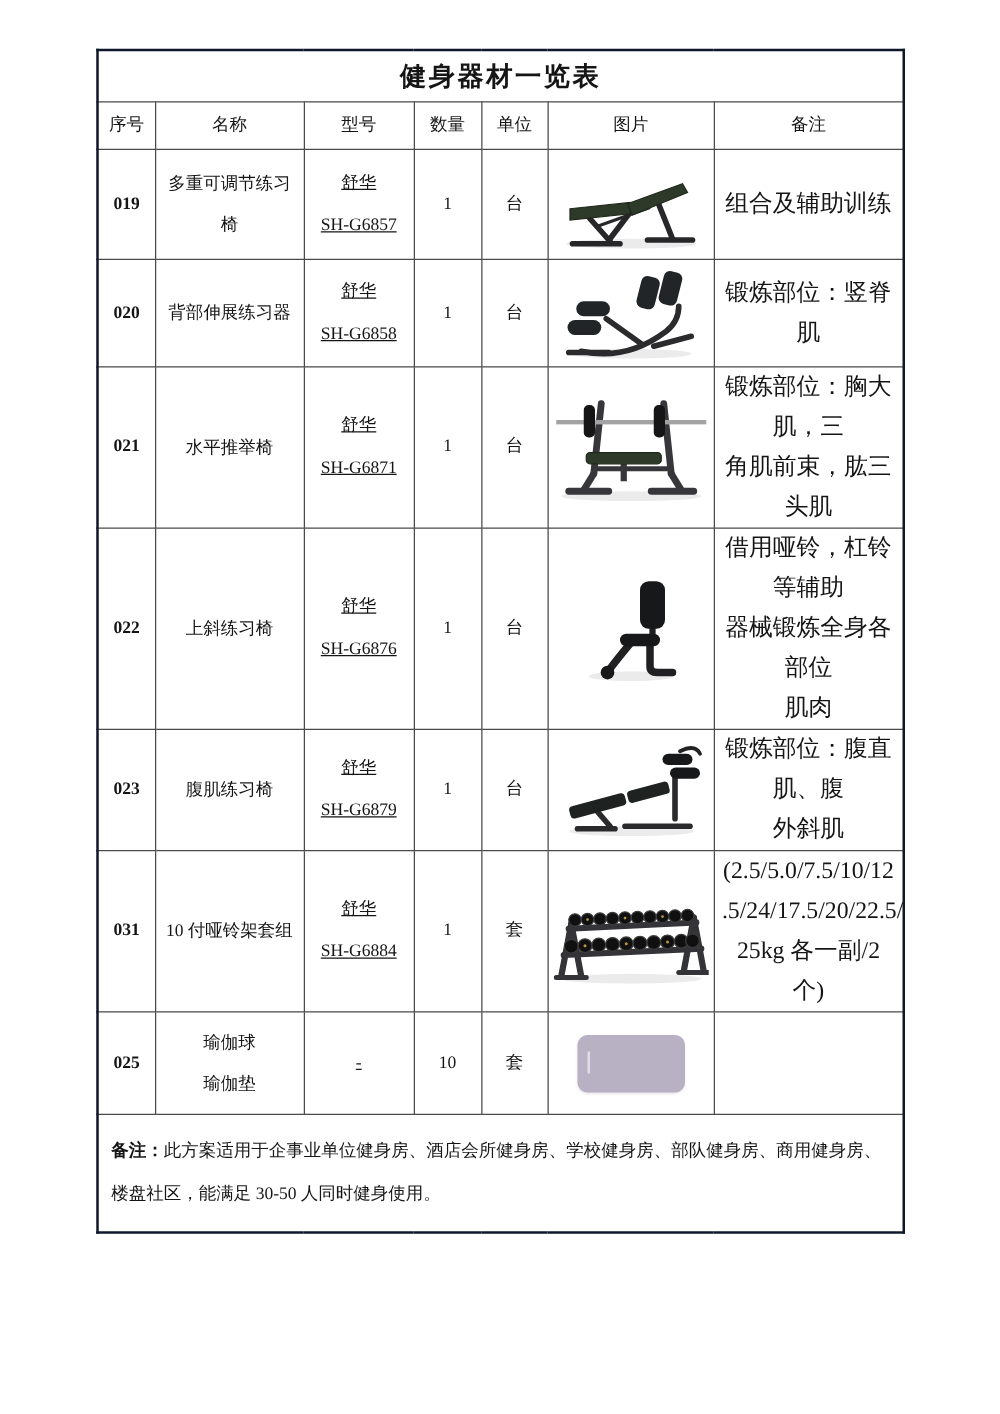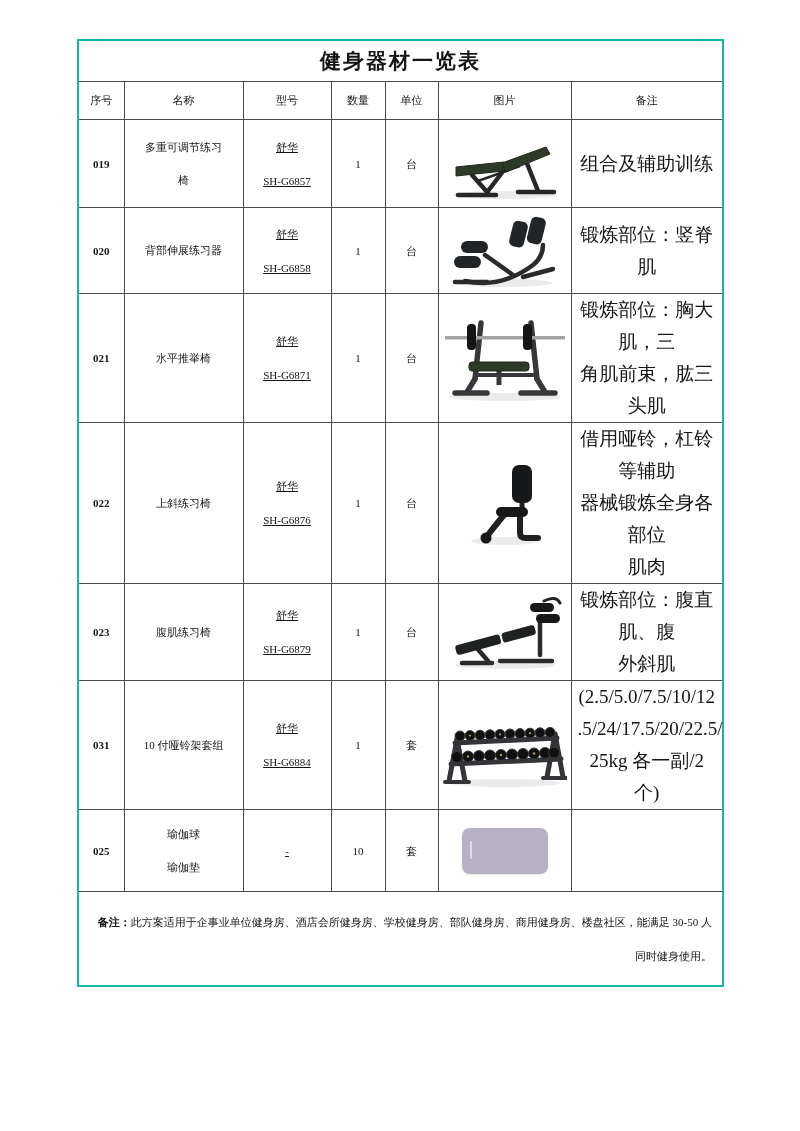--- a/index.html
+++ b/index.html
@@ -4,38 +4,38 @@
 <style>
   html,body{margin:0;padding:0;}
   body{
     width:800px;height:1131px;background:#ffffff;
     font-family:"Liberation Serif","DejaVu Serif",serif;color:#151515;
   }
   .page{position:relative;width:800px;height:1131px;background:#fff;overflow:hidden;}
   table.equip{
     position:absolute;left:77px;top:39px;width:645px;
     border-collapse:collapse;table-layout:fixed;
-    border:2px solid #14b8a6;
+    border:2px solid #0f172a;
   }
   td,th{
     border:1px solid #4a4a4a;text-align:center;vertical-align:middle;
-    font-size:11px;font-weight:normal;padding:2px 6px;line-height:32px;
+    font-size:14px;font-weight:normal;padding:2px 6px;line-height:32px;
   }
   .title-row td{height:40px;font-size:21px;font-weight:bold;letter-spacing:2px;line-height:40px;padding:0;}
   .header-row th{height:37px;line-height:37px;padding:0 2px;}
   .pre{white-space:pre-line;}
   .c-no{padding:0 2px;font-weight:bold;}
   .c-name{line-height:33px;padding:2px 4px;}
   .c-model div{line-height:34px;text-decoration:underline;}
   .c-model div:empty{display:none;}
   .c-remark{line-height:32px;padding:0 6px;font-size:19px;}
   .c-img{padding:1px;}
   .imgwrap{display:flex;align-items:center;justify-content:center;width:100%;height:100%;}
   .imgwrap svg{display:block;}
-  .note-row td{height:93px;line-height:34px;text-align:right;padding:0 10px;margin-left:24px;}
+  .note-row td{height:93px;line-height:34px;text-align:left;padding:0 10px;margin-left:24px;}
   .note-label{font-weight:bold;}
   .yoga-mat{width:86px;height:46px;background:#b7b1c3;border-radius:8px;margin:auto;position:relative;box-shadow:0 1px 2px rgba(0,0,0,0.10);}
   .mat-mark{position:absolute;left:8px;top:13px;width:2px;height:18px;background:rgba(255,255,255,0.55);border-radius:1px;}
 </style>
 </head>
 <body>
 
 <div class="page">
   <table class="equip">
     <colgroup>

